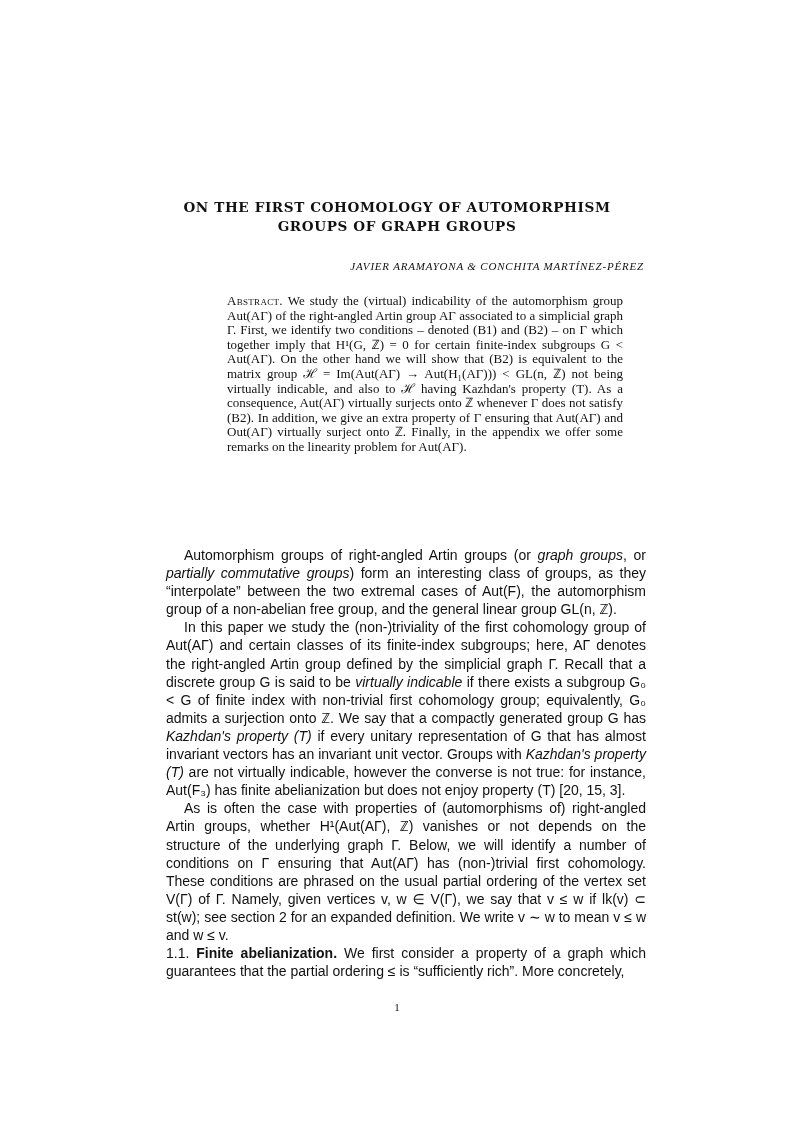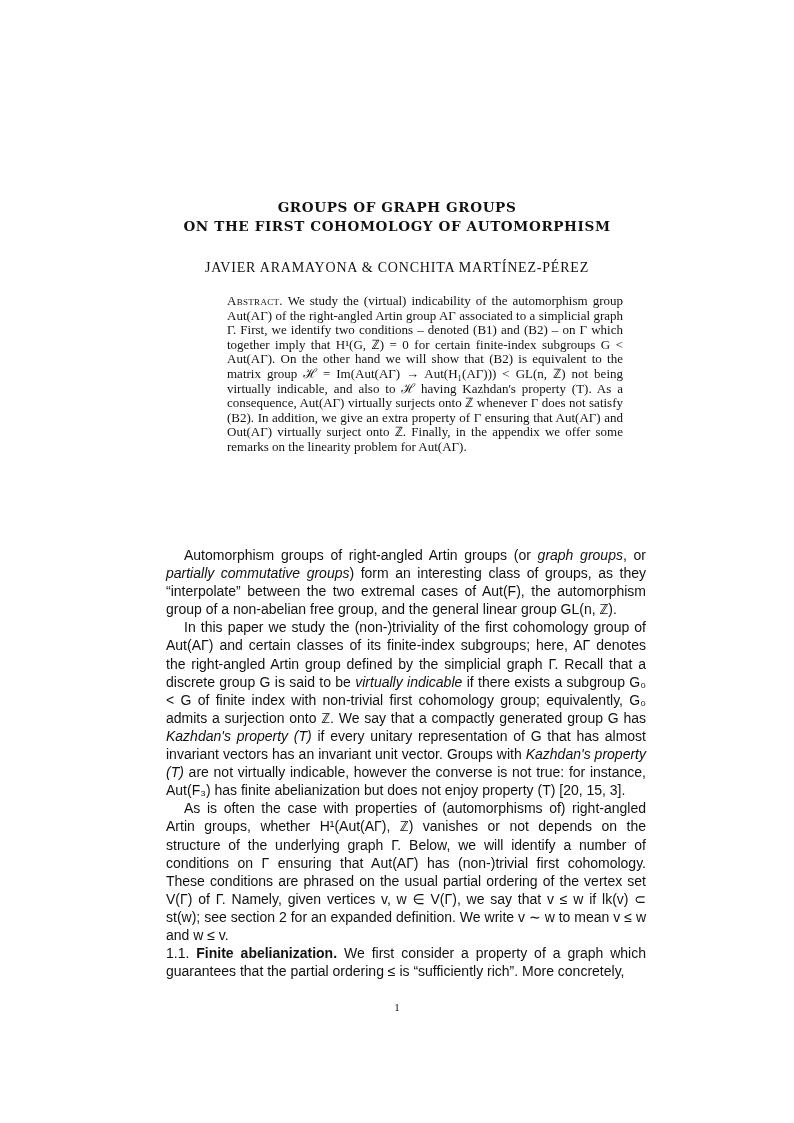--- a/index.html
+++ b/index.html
@@ -2,22 +2,22 @@
 <html><head>
 <meta charset="utf-8">
 <style>
   html, body { margin: 0; padding: 0; background: #ffffff; }
   body { width: 794px; height: 1123px; position: relative; overflow: hidden;
          font-family: "DejaVu Serif", "Liberation Serif", serif; color: #111; }
   .page { position: absolute; left: 0; top: 0; width: 794px; height: 1123px; }
   .title { position: absolute; left: 150px; width: 494px; top: 198px; text-align: center;
            font-family: "DejaVu Serif", serif; font-weight: bold; font-size: 13.6px;
            letter-spacing: 0.6px; line-height: 19px; }
-  .authors { position: absolute; left: 150px; width: 494px; top: 260px; text-align: center;
-             font-family: "Liberation Serif", serif; font-size: 14px; letter-spacing: 0.8px; }
+  .authors { position: absolute; left: 150px; width: 494px; top: 260px; text-align: right;
+             font-family: "Liberation Serif", serif; font-size: 11px; letter-spacing: 0.8px; font-style: italic; }
   .abstract { position: absolute; left: 197px; width: 396px; top: 294px;
               font-family: "Liberation Serif", serif; font-size: 13px; line-height: 14.6px;
               text-align: justify; margin-left: 30px; }
   .sc { font-variant: small-caps; letter-spacing: 0.3px; }
   .section-head { position: absolute; left: 150px; width: 494px; top: 527px; text-align: center;
                   font-family: "Liberation Serif", serif; font-size: 12.4px; letter-spacing: 0.6px; }
   .body { position: absolute; left: 166px; width: 480px; top: 546px;
           font-family: Liberation Sans, sans-serif; font-size: 14px; line-height: 18.1px;
           text-align: justify; }
   .body p { margin: 0; text-indent: 18px; }
@@ -25,22 +25,22 @@
   i, .it { font-style: italic; }
   b { font-weight: bold; }
   .page-number { position: absolute; left: 150px; width: 494px; top: 1001px; text-align: center;
                  font-family: "Liberation Serif", serif; font-size: 11px; }
 </style>
 </head>
 <body>
 
 <div class="page">
   <div class="title">
+    <div>ON THE FIRST COHOMOLOGY OF AUTOMORPHISM</div>
     <div>GROUPS OF GRAPH GROUPS</div>
-    <div>ON THE FIRST COHOMOLOGY OF AUTOMORPHISM</div>
   </div>
 
   <div class="authors">JAVIER ARAMAYONA &amp; CONCHITA MARTÍNEZ-PÉREZ</div>
 
   <div class="abstract">
     <span class="sc">Abstract.</span>
     <span>We study the (virtual) indicability of the automorphism group Aut(AΓ) of the right-angled Artin group AΓ associated to a simplicial graph Γ. First, we identify two conditions – denoted (B1) and (B2) – on Γ which together imply that H¹(G, ℤ) = 0 for certain finite-index subgroups G &lt; Aut(AΓ). On the other hand we will show that (B2) is equivalent to the matrix group ℋ = Im(Aut(AΓ) → Aut(H₁(AΓ))) &lt; GL(n, ℤ) not being virtually indicable, and also to ℋ having Kazhdan's property (T). As a consequence, Aut(AΓ) virtually surjects onto ℤ whenever Γ does not satisfy (B2). In addition, we give an extra property of Γ ensuring that Aut(AΓ) and Out(AΓ) virtually surject onto ℤ. Finally, in the appendix we offer some remarks on the linearity problem for Aut(AΓ).</span>
   </div>
 
 

